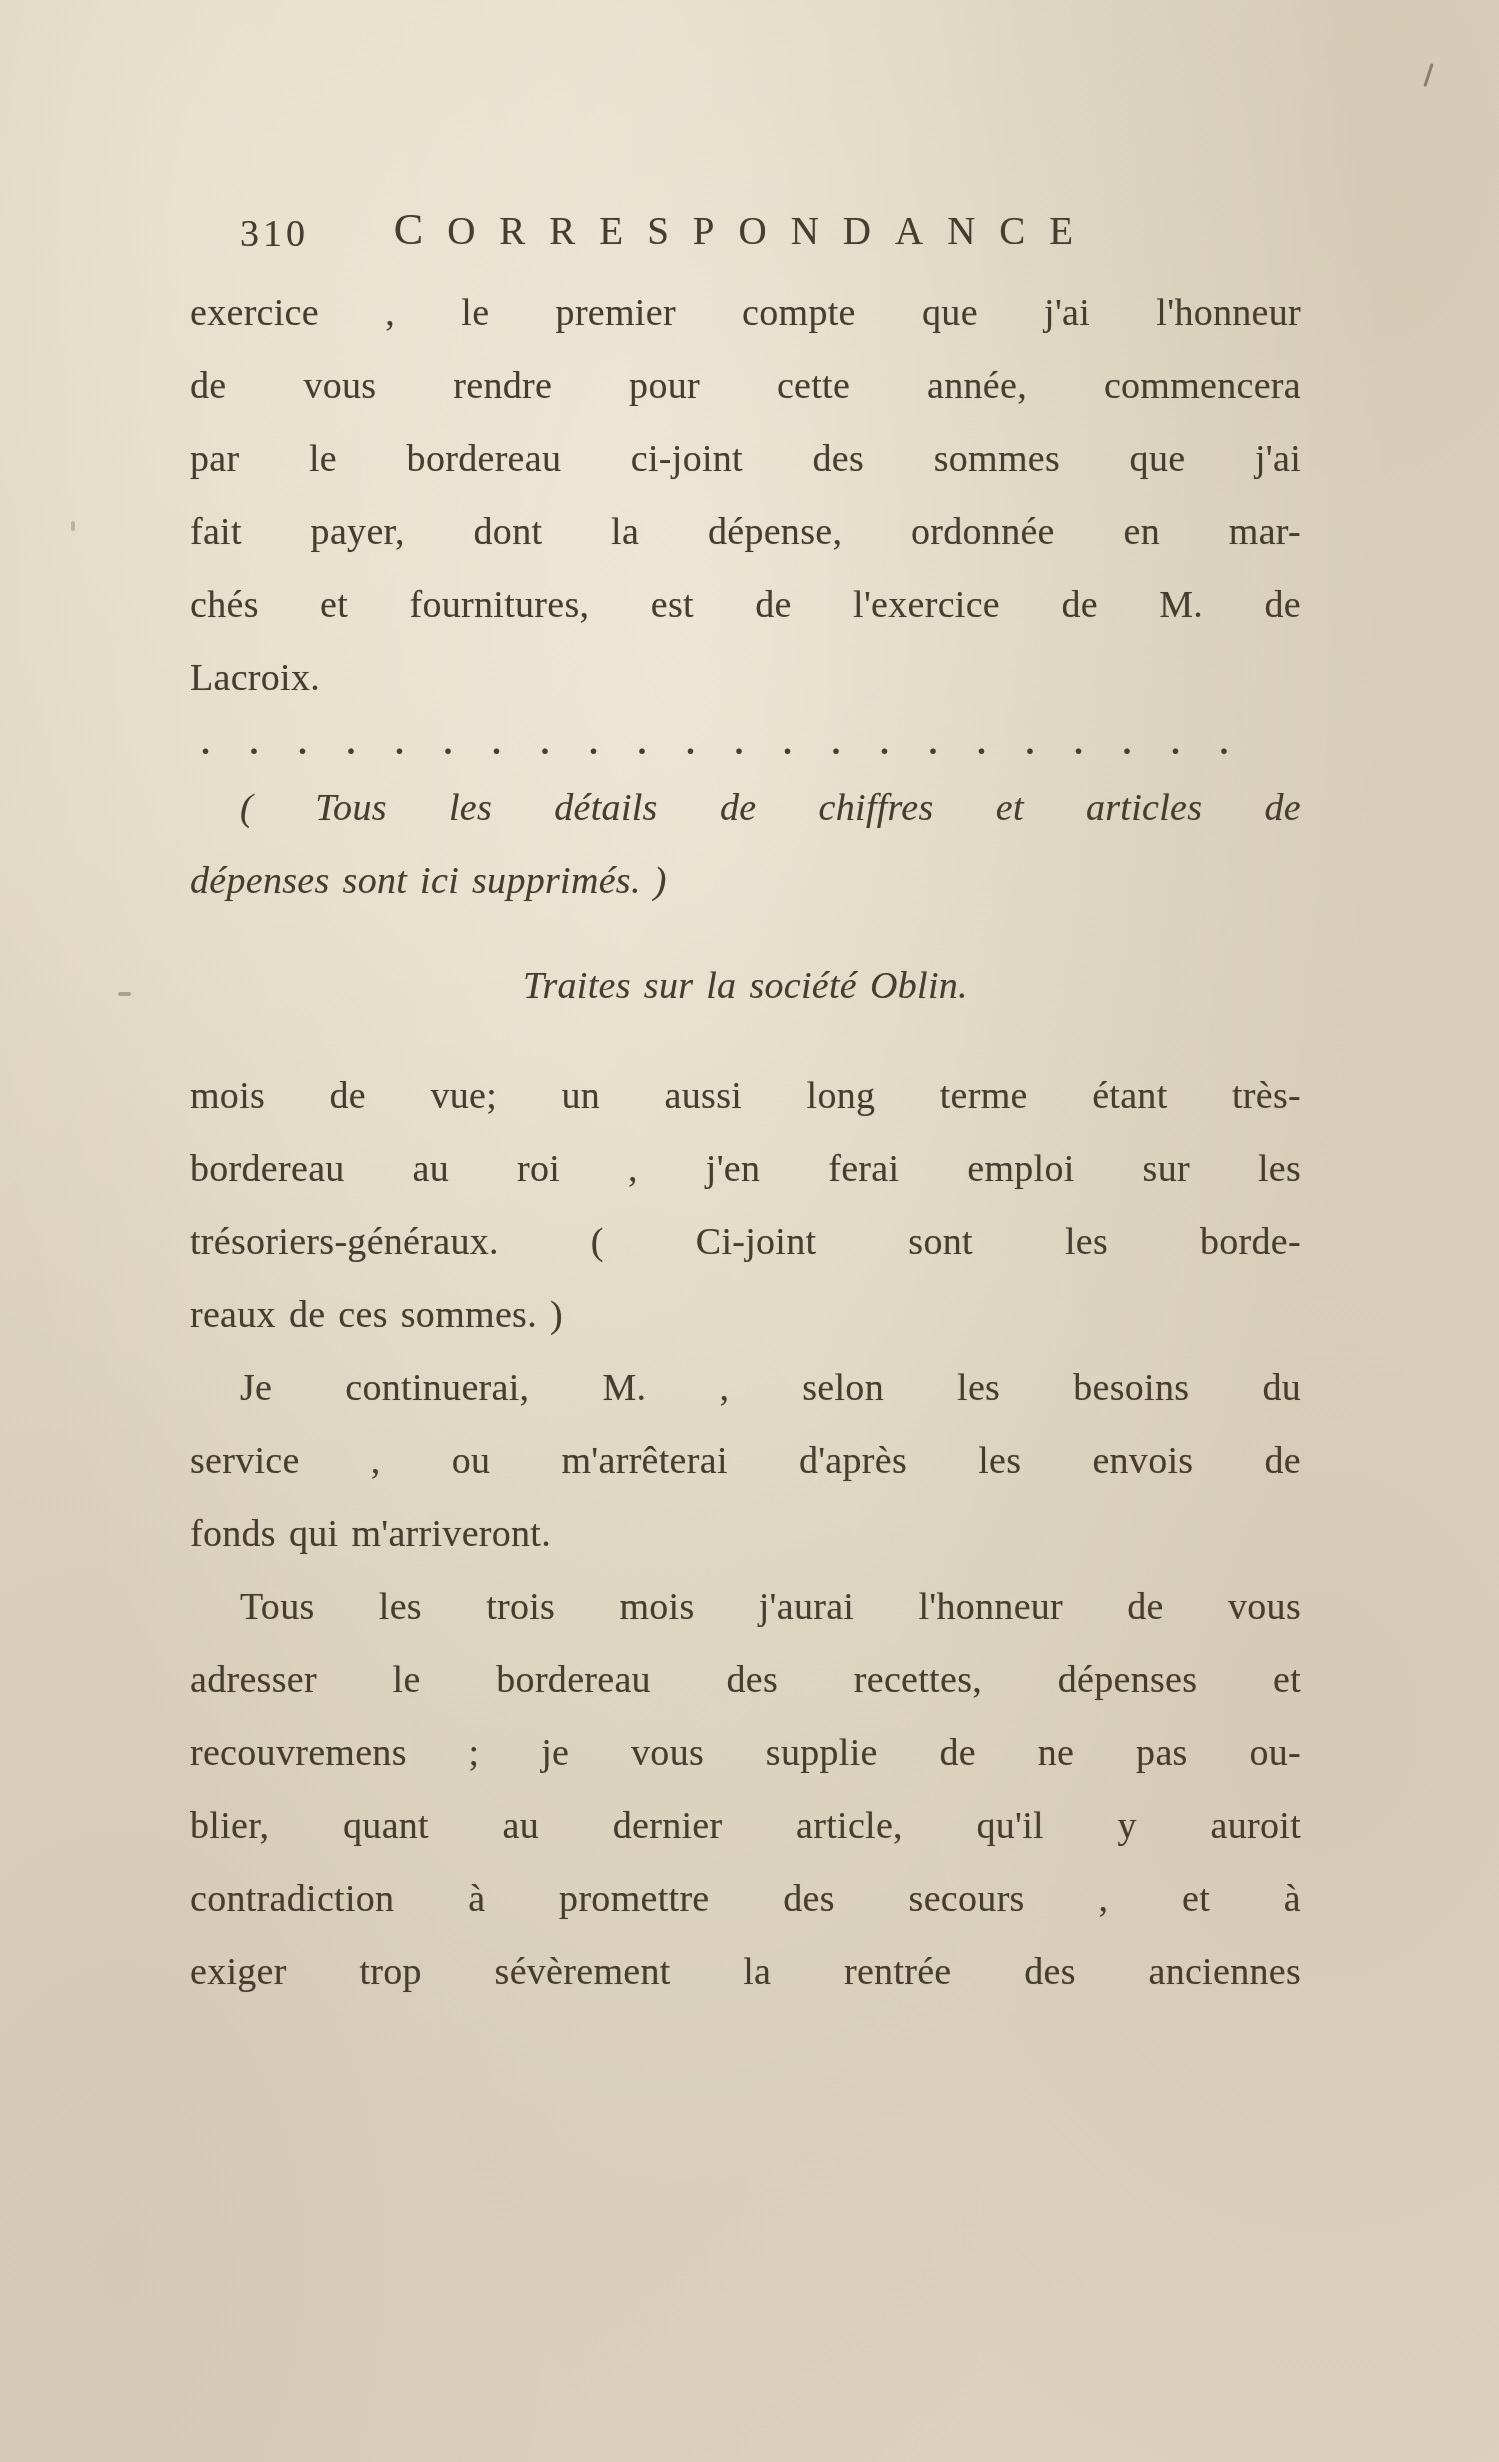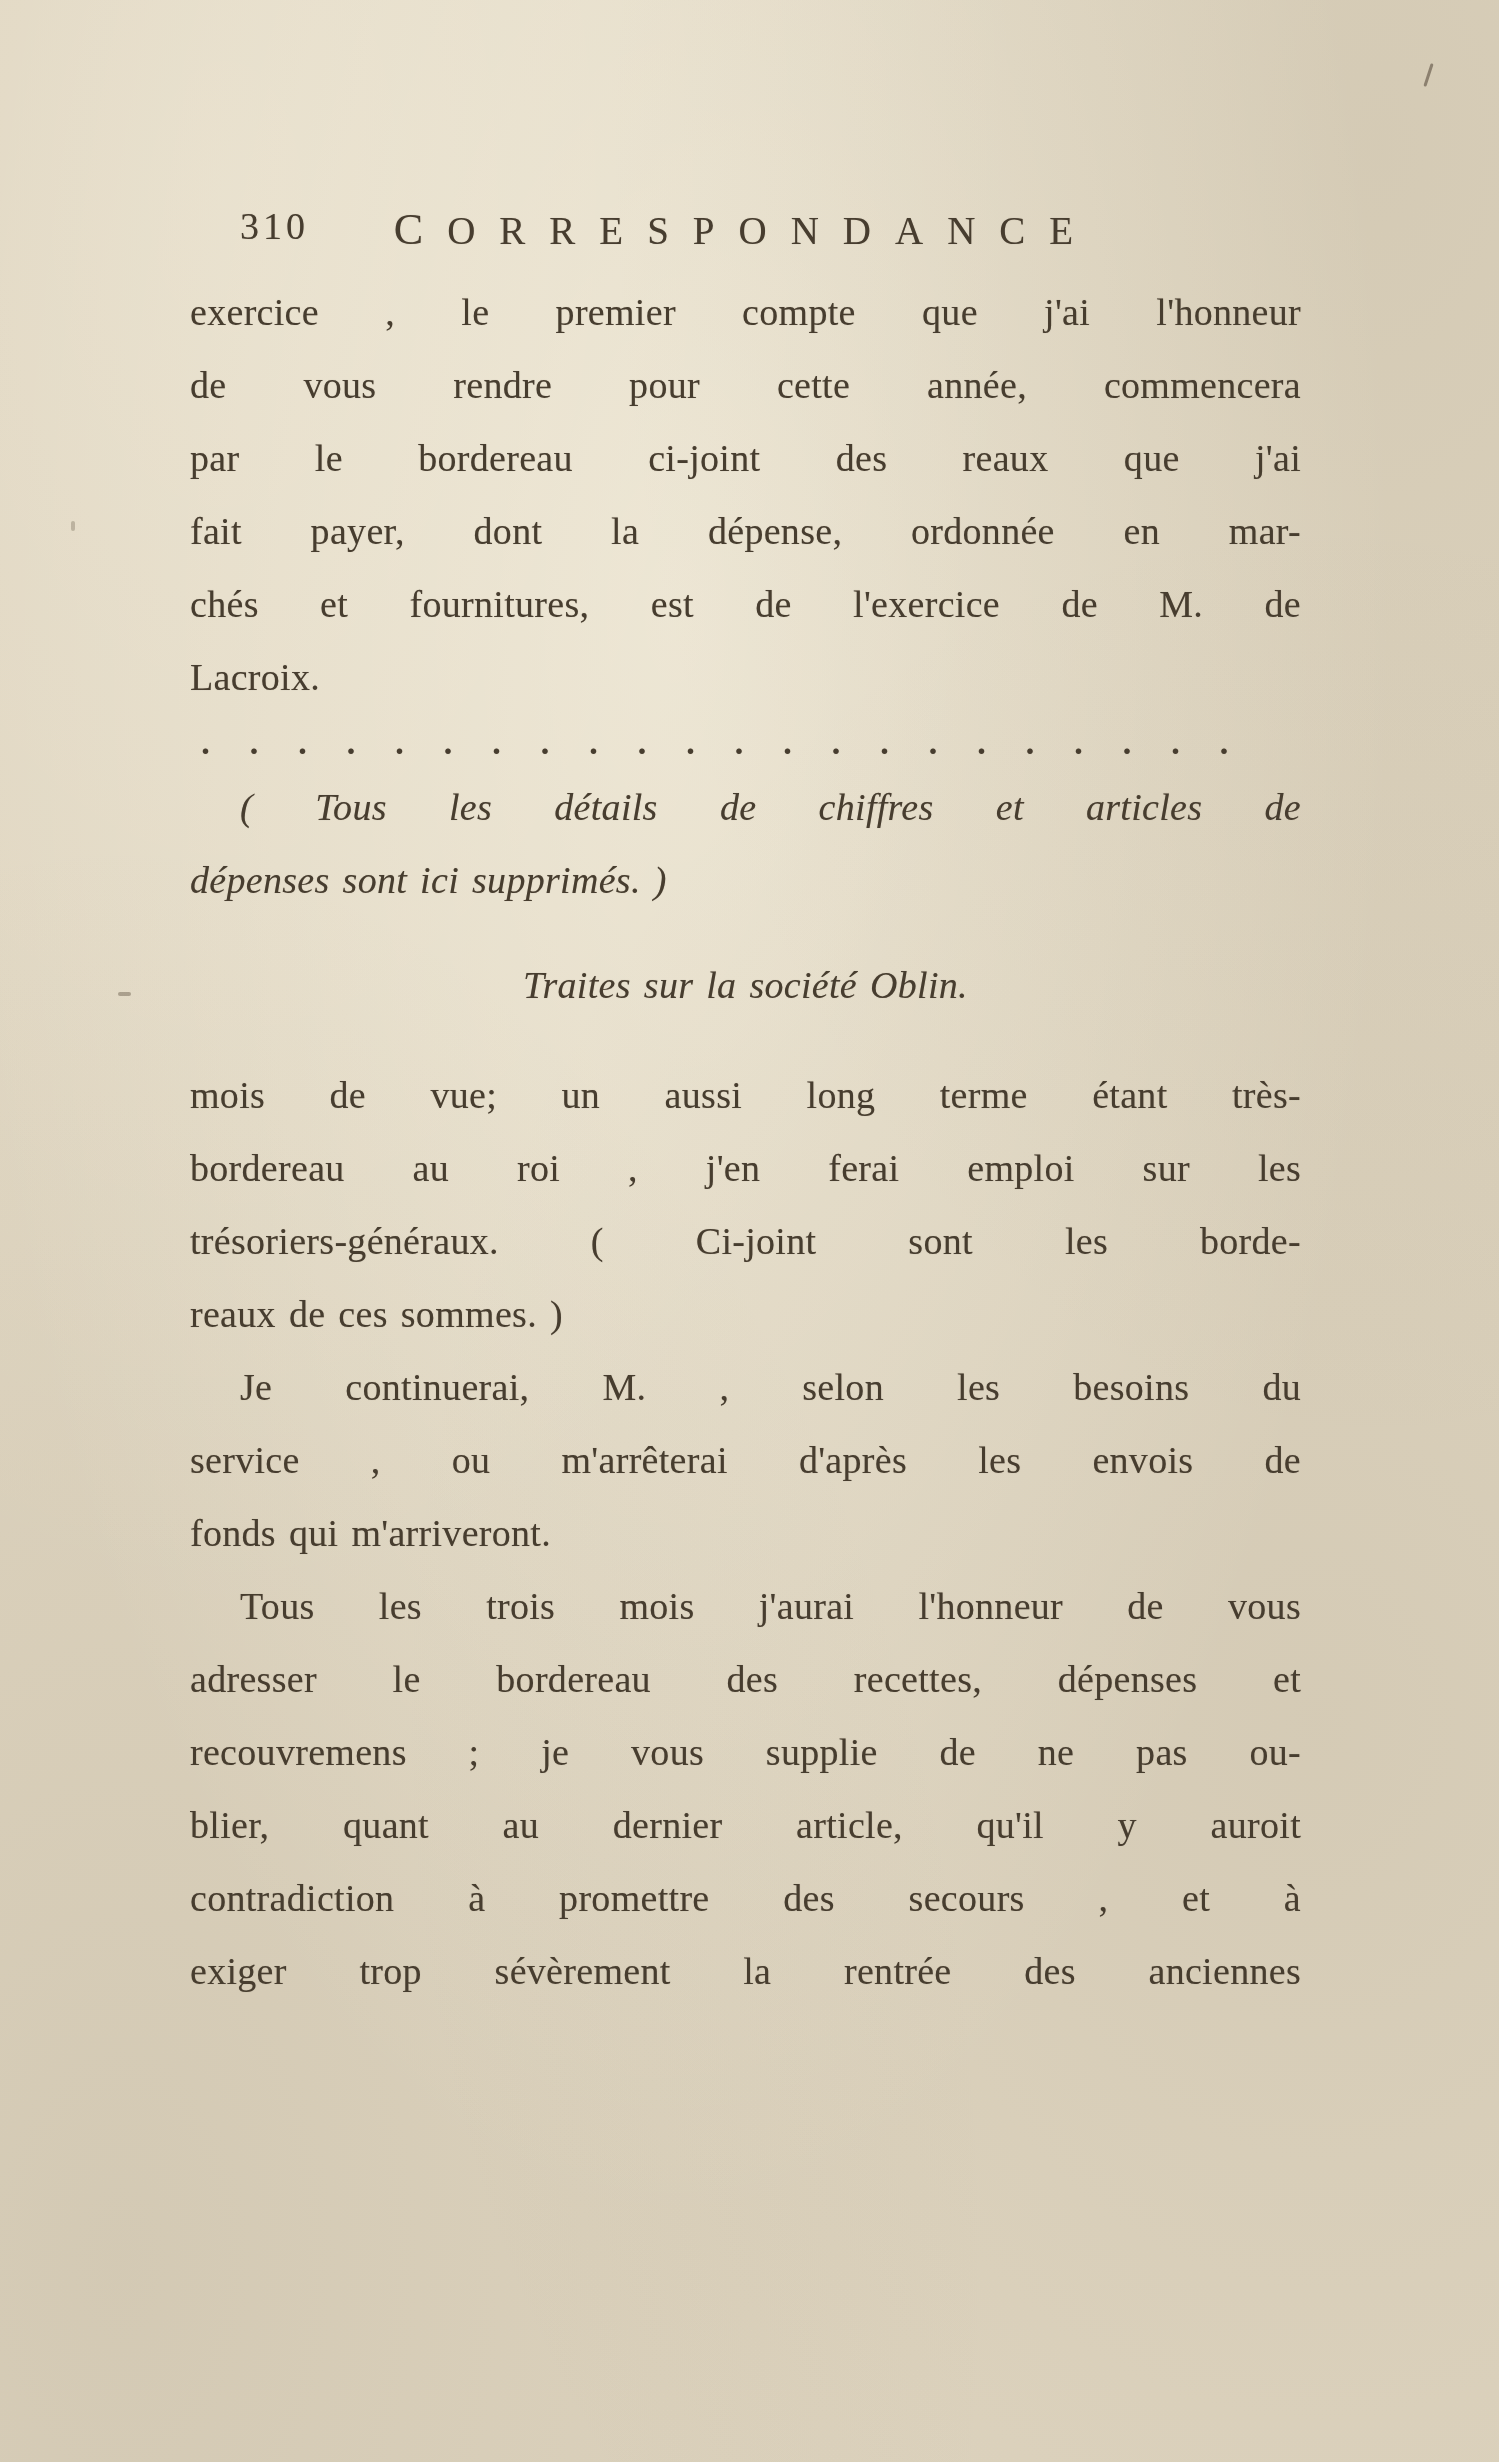--- a/index.html
+++ b/index.html
@@ -13,21 +13,21 @@
       radial-gradient(ellipse at 8% 92%, rgba(118,108,84,0.10), transparent 45%),
       radial-gradient(ellipse at 92% 6%, rgba(128,118,92,0.10), transparent 40%),
       radial-gradient(ellipse at 15% 8%, rgba(255,250,235,0.25), transparent 45%);
     overflow:hidden;
     font-family:"Liberation Serif","DejaVu Serif",serif;
     color:#473d2f;
   }
   .txt{ text-shadow:0 0 0.8px rgba(71,61,47,0.35); }
   .header{
     position:absolute;left:190px;top:204px;width:1111px;
-    display:flex;align-items:flex-start;
+    display:flex;align-items:flex-end;
   }
   .pagenum{
     width:137px;padding-left:50px;box-sizing:border-box;
     font-size:38px;letter-spacing:4px;
     font-variant-numeric:oldstyle-nums;
   }
   .running-title{flex:1;text-align:center;white-space:nowrap;}
   .header-balance{width:137px;}
   .t-init{font-size:44px;letter-spacing:24px;}
   .t-rest{font-size:39px;letter-spacing:24px;}
@@ -60,21 +60,21 @@
   <div class="header txt">
     <span class="pagenum">310</span>
     <span class="running-title"><span class="t-init">C</span><span class="t-rest">ORRESPONDANCE</span></span>
     <span class="header-balance"></span>
   </div>
 
   <div class="text-block txt">
       <div class="para para-body">
         <div class="line just">exercice , le premier compte que j'ai l'honneur</div>
         <div class="line just">de vous rendre pour cette année, commencera</div>
-        <div class="line just">par le bordereau ci-joint des reaux que j'ai</div>
+        <div class="line just">par le bordereau ci-joint des sommes que j'ai</div>
         <div class="line just">fait payer, dont la dépense, ordonnée en mar-</div>
         <div class="line just">chés et fournitures, est de l'exercice de M. de</div>
         <div class="line">Lacroix.</div>
       </div>
       <div class="para para-dots">
         <div class="line">......................</div>
       </div>
       <div class="para para-italic">
         <div class="line just indent">( Tous les détails de chiffres et articles de</div>
         <div class="line">dépenses sont ici supprimés. )</div>

